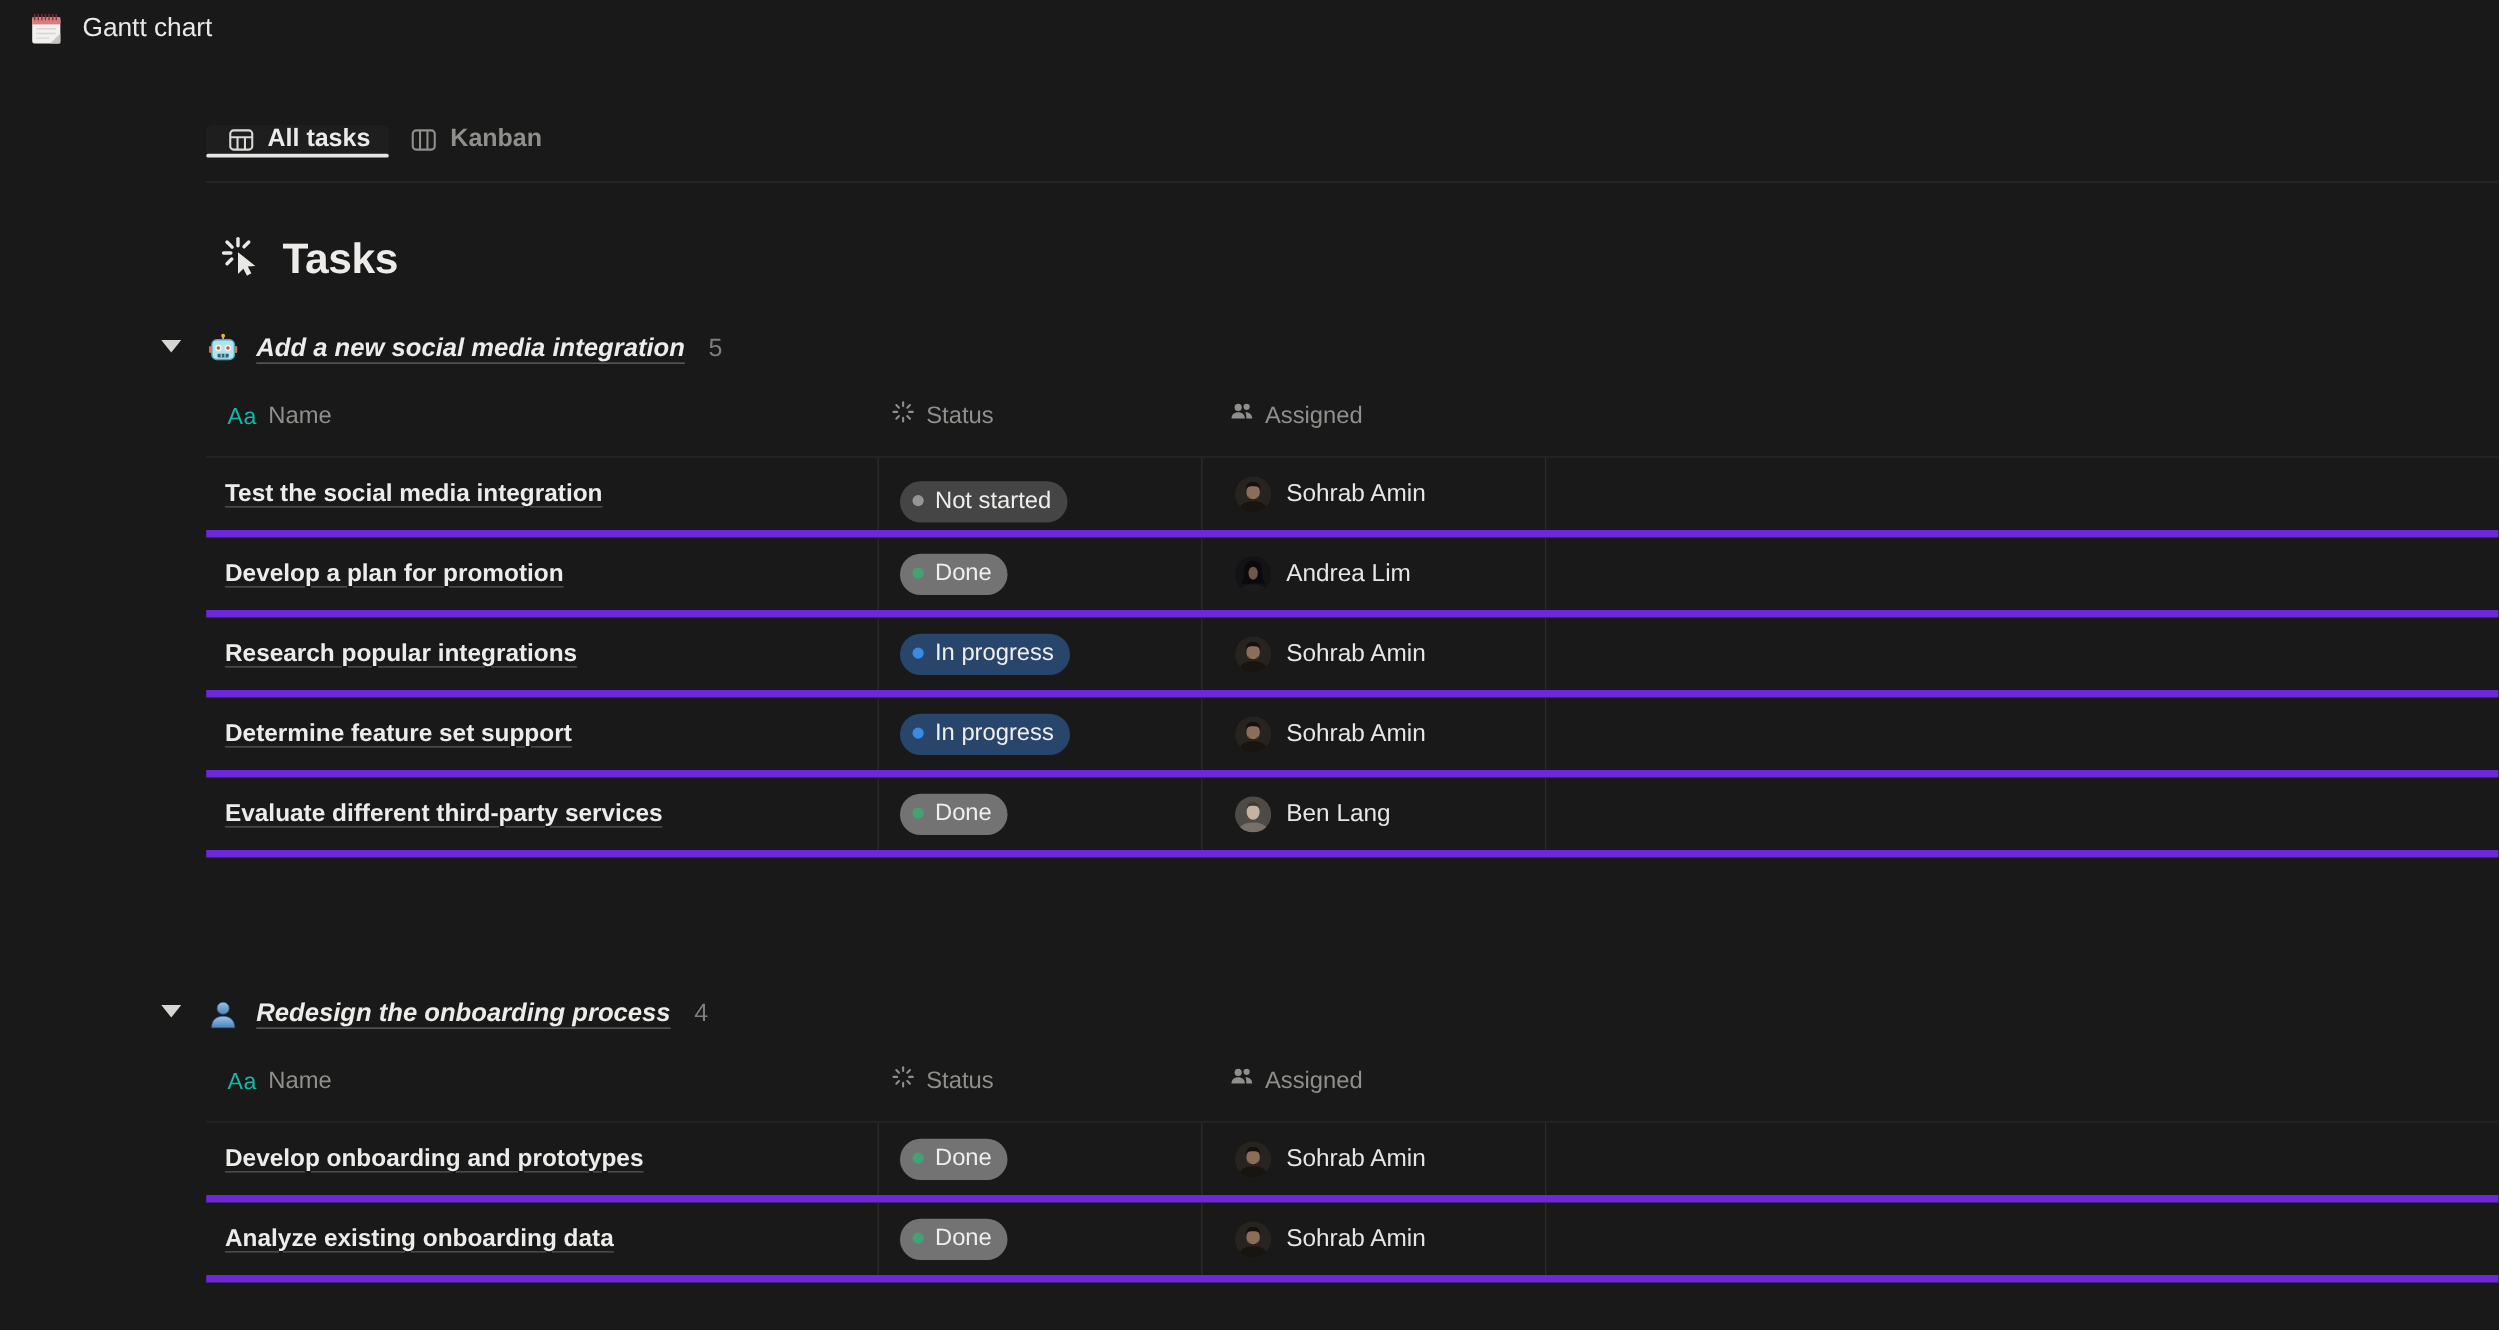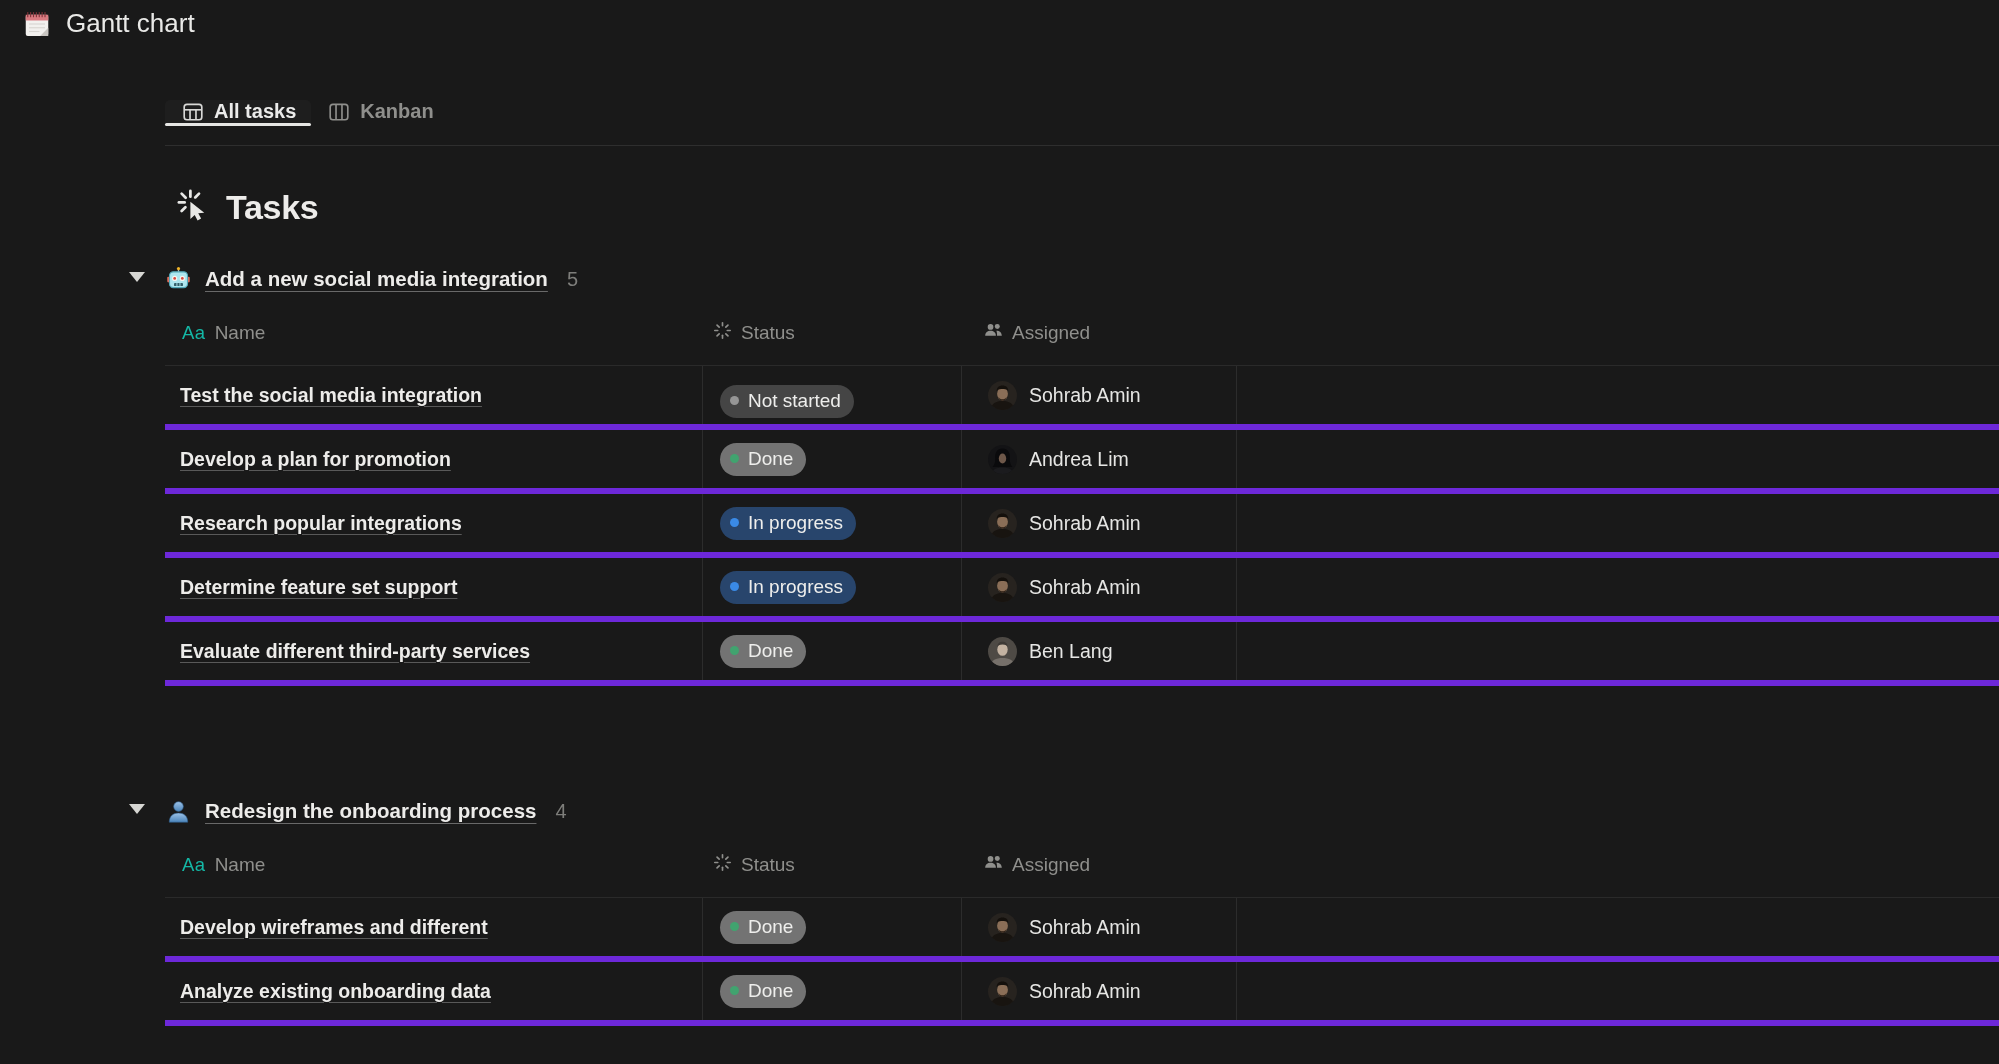--- a/index.html
+++ b/index.html
@@ -2,21 +2,21 @@
 <html><head>
 <meta charset="utf-8">
 <style>
   * { margin:0; padding:0; box-sizing:border-box; }
   html,body { background:#191919; }
   body { font-family:"Liberation Sans","DejaVu Sans",sans-serif; color:#e9e9e7; }
   #app { position:relative; width:1999px; height:1064px; background:#191919; overflow:hidden; }
 
   
   .topbar { position:absolute; top:8px; left:22px; display:flex; align-items:center; gap:14px; }
-  .topbar .doc-title { font-size:26px; font-weight:500; color:#e9e9e7; cursor:default; }
+  .topbar .doc-title { font-size:21px; font-weight:500; color:#e9e9e7; cursor:default; }
   .topbar svg { display:block; }
 
   
   .content { position:absolute; left:165px; top:0; right:0; }
 
   
   .tabs { position:absolute; top:100px; left:0; width:100%; height:46px;
           display:flex; align-items:flex-start; border-bottom:1px solid #2e2e2e; }
   .tab { position:relative; display:flex; align-items:center; gap:10px;
          padding:0 15px 2px 17px; font-size:20px; font-weight:600; cursor:pointer; }
@@ -35,21 +35,21 @@
   
   .group { position:relative; }
   .group.first  { margin-top:28px; }
   .group.second { margin-top:104px; }
   .group-header { position:relative; display:flex; align-items:center; gap:13px; height:42px; }
   .toggle { position:absolute; left:-36px; top:14px; width:0; height:0; cursor:pointer;
             border-left:8px solid transparent; border-right:8px solid transparent;
             border-top:10px solid #d6d6d3; }
   .group-title { font-size:20.5px; font-weight:600; color:#edecea; cursor:pointer;
                  text-decoration:underline; text-decoration-color:rgba(255,255,255,0.35);
-                 text-decoration-thickness:1px; text-underline-offset:5px; }
+                 text-decoration-thickness:1px; text-underline-offset:5px;font-style:italic; }
   .group-count { font-size:20px; font-weight:500; color:#7d7d7a; margin-left:6px; }
   .g-emoji svg { display:block; }
 
   
   .t-header { display:flex; height:66px; align-items:center; color:#8f8f8c; font-size:19px; }
   .t-header .th { display:flex; align-items:center; gap:9px; cursor:pointer; }
   .t-header .th-name     { width:538px; padding-left:17px; }
   .t-header .th-status   { width:259px; padding-left:10px; }
   .t-header .th-assigned { width:275px; padding-left:22px; }
   .type-glyph { font-size:18.5px; color:#14b8a6; letter-spacing:0.5px; }
@@ -384,21 +384,21 @@
                   <circle cx="11.2" cy="4.6" r="2.1"></circle>
                   <path d="M10.4 8.2 C13 8.1 15 9.7 15 12.5 L11 12.5 C11 10.6 10.9 9.3 10.4 8.2 Z"></path>
                 </svg>
               </span>
               <span>Assigned</span>
             </div>
           </div>
 
           <div class="t-row">
             <div class="cell cell-name">
-                <span class="task-name">Develop wireframes and different</span>
+                <span class="task-name">Develop onboarding and prototypes</span>
               </div>
             <div class="cell cell-status">
                 <span class="status-pill pill-green">
                   <span class="dot"></span>
                   <span>Done</span>
                 </span>
               </div>
             <div class="cell cell-assigned">
                 <span class="avatar">
                   <svg width="29" height="29" viewBox="0 0 29 29">

